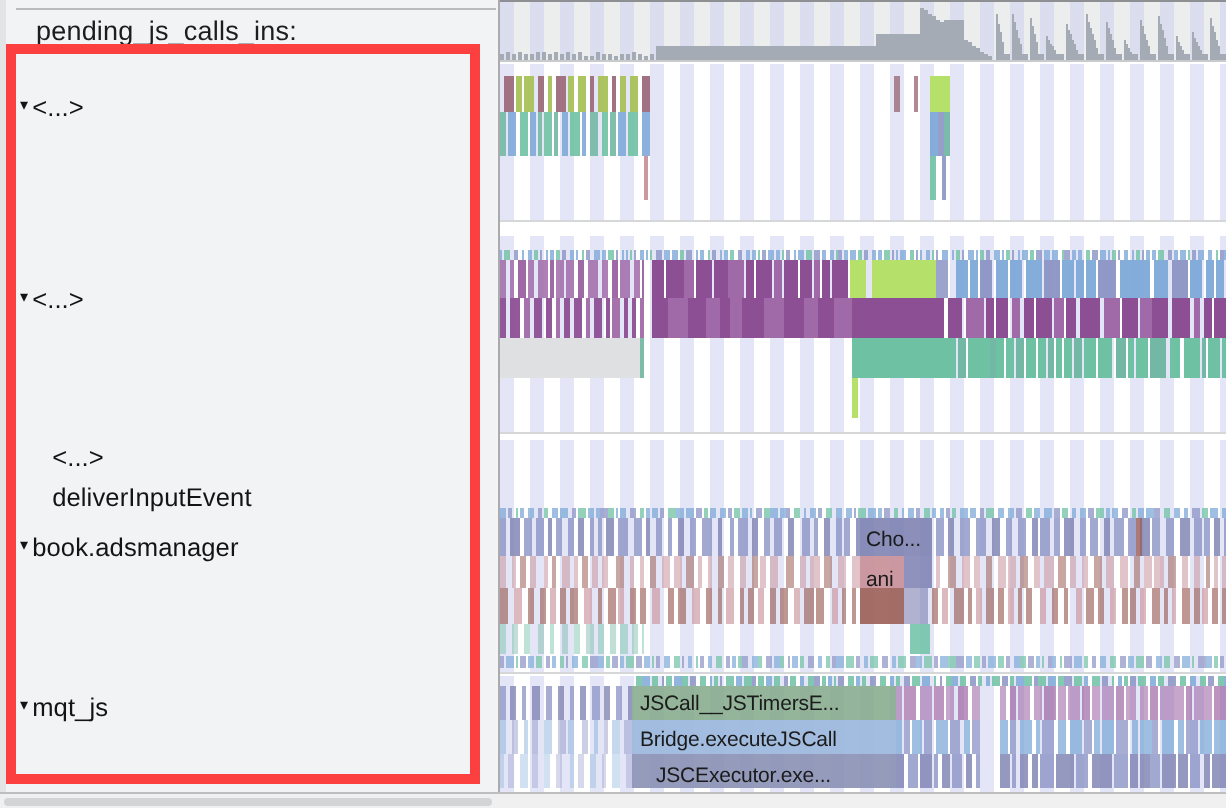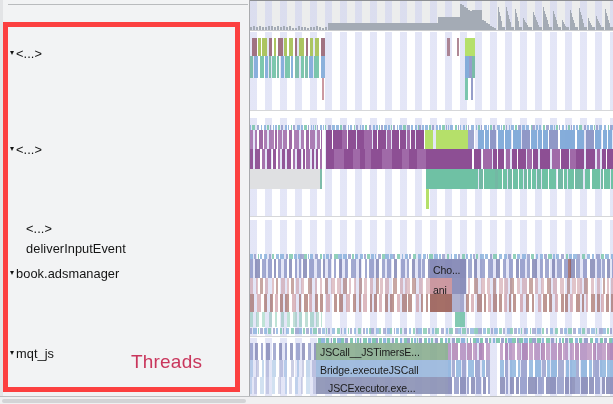--- a/index.html
+++ b/index.html
@@ -221,33 +221,33 @@
 </style>
 </head>
 <body>
 
 <div id="app">
 
   <div id="left-panel">
     <div class="panel-leftedge"></div>
     <div class="panel-topline"></div>
 
+    <div id="counter-title">pending_js_calls_ins:</div>
 
     <div id="thread-rows">
         <div class="thread-label" style="left: 10px; top: 45px;"><span class="caret">▾</span><span class="tlabel">&lt;...&gt;</span></div>
         <div class="thread-label" style="left: 10px; top: 141px;"><span class="caret">▾</span><span class="tlabel">&lt;...&gt;</span></div>
         <div class="thread-label" style="left: 20px; top: 220px;"><span class="caret hidden">▾</span><span class="tlabel">&lt;...&gt;</span></div>
         <div class="thread-label" style="left: 20px; top: 240px;"><span class="caret hidden">▾</span><span class="tlabel">deliverInputEvent</span></div>
         <div class="thread-label" style="left: 10px; top: 265px;"><span class="caret">▾</span><span class="tlabel">book.adsmanager</span></div>
         <div class="thread-label" style="left: 10px; top: 345px;"><span class="caret">▾</span><span class="tlabel">mqt_js</span></div>
       </div>
 
     <div id="threads-highlight"></div>
 
-    <div id="threads-annotation">Threads</div>
   </div>
 
   <div class="track-divider-v"></div>
 
   <div id="track-area">
 
     <div id="counter-track">
       <div class="stripes"></div>
       <div class="counter-line"></div>
       <div id="counter-bars">

